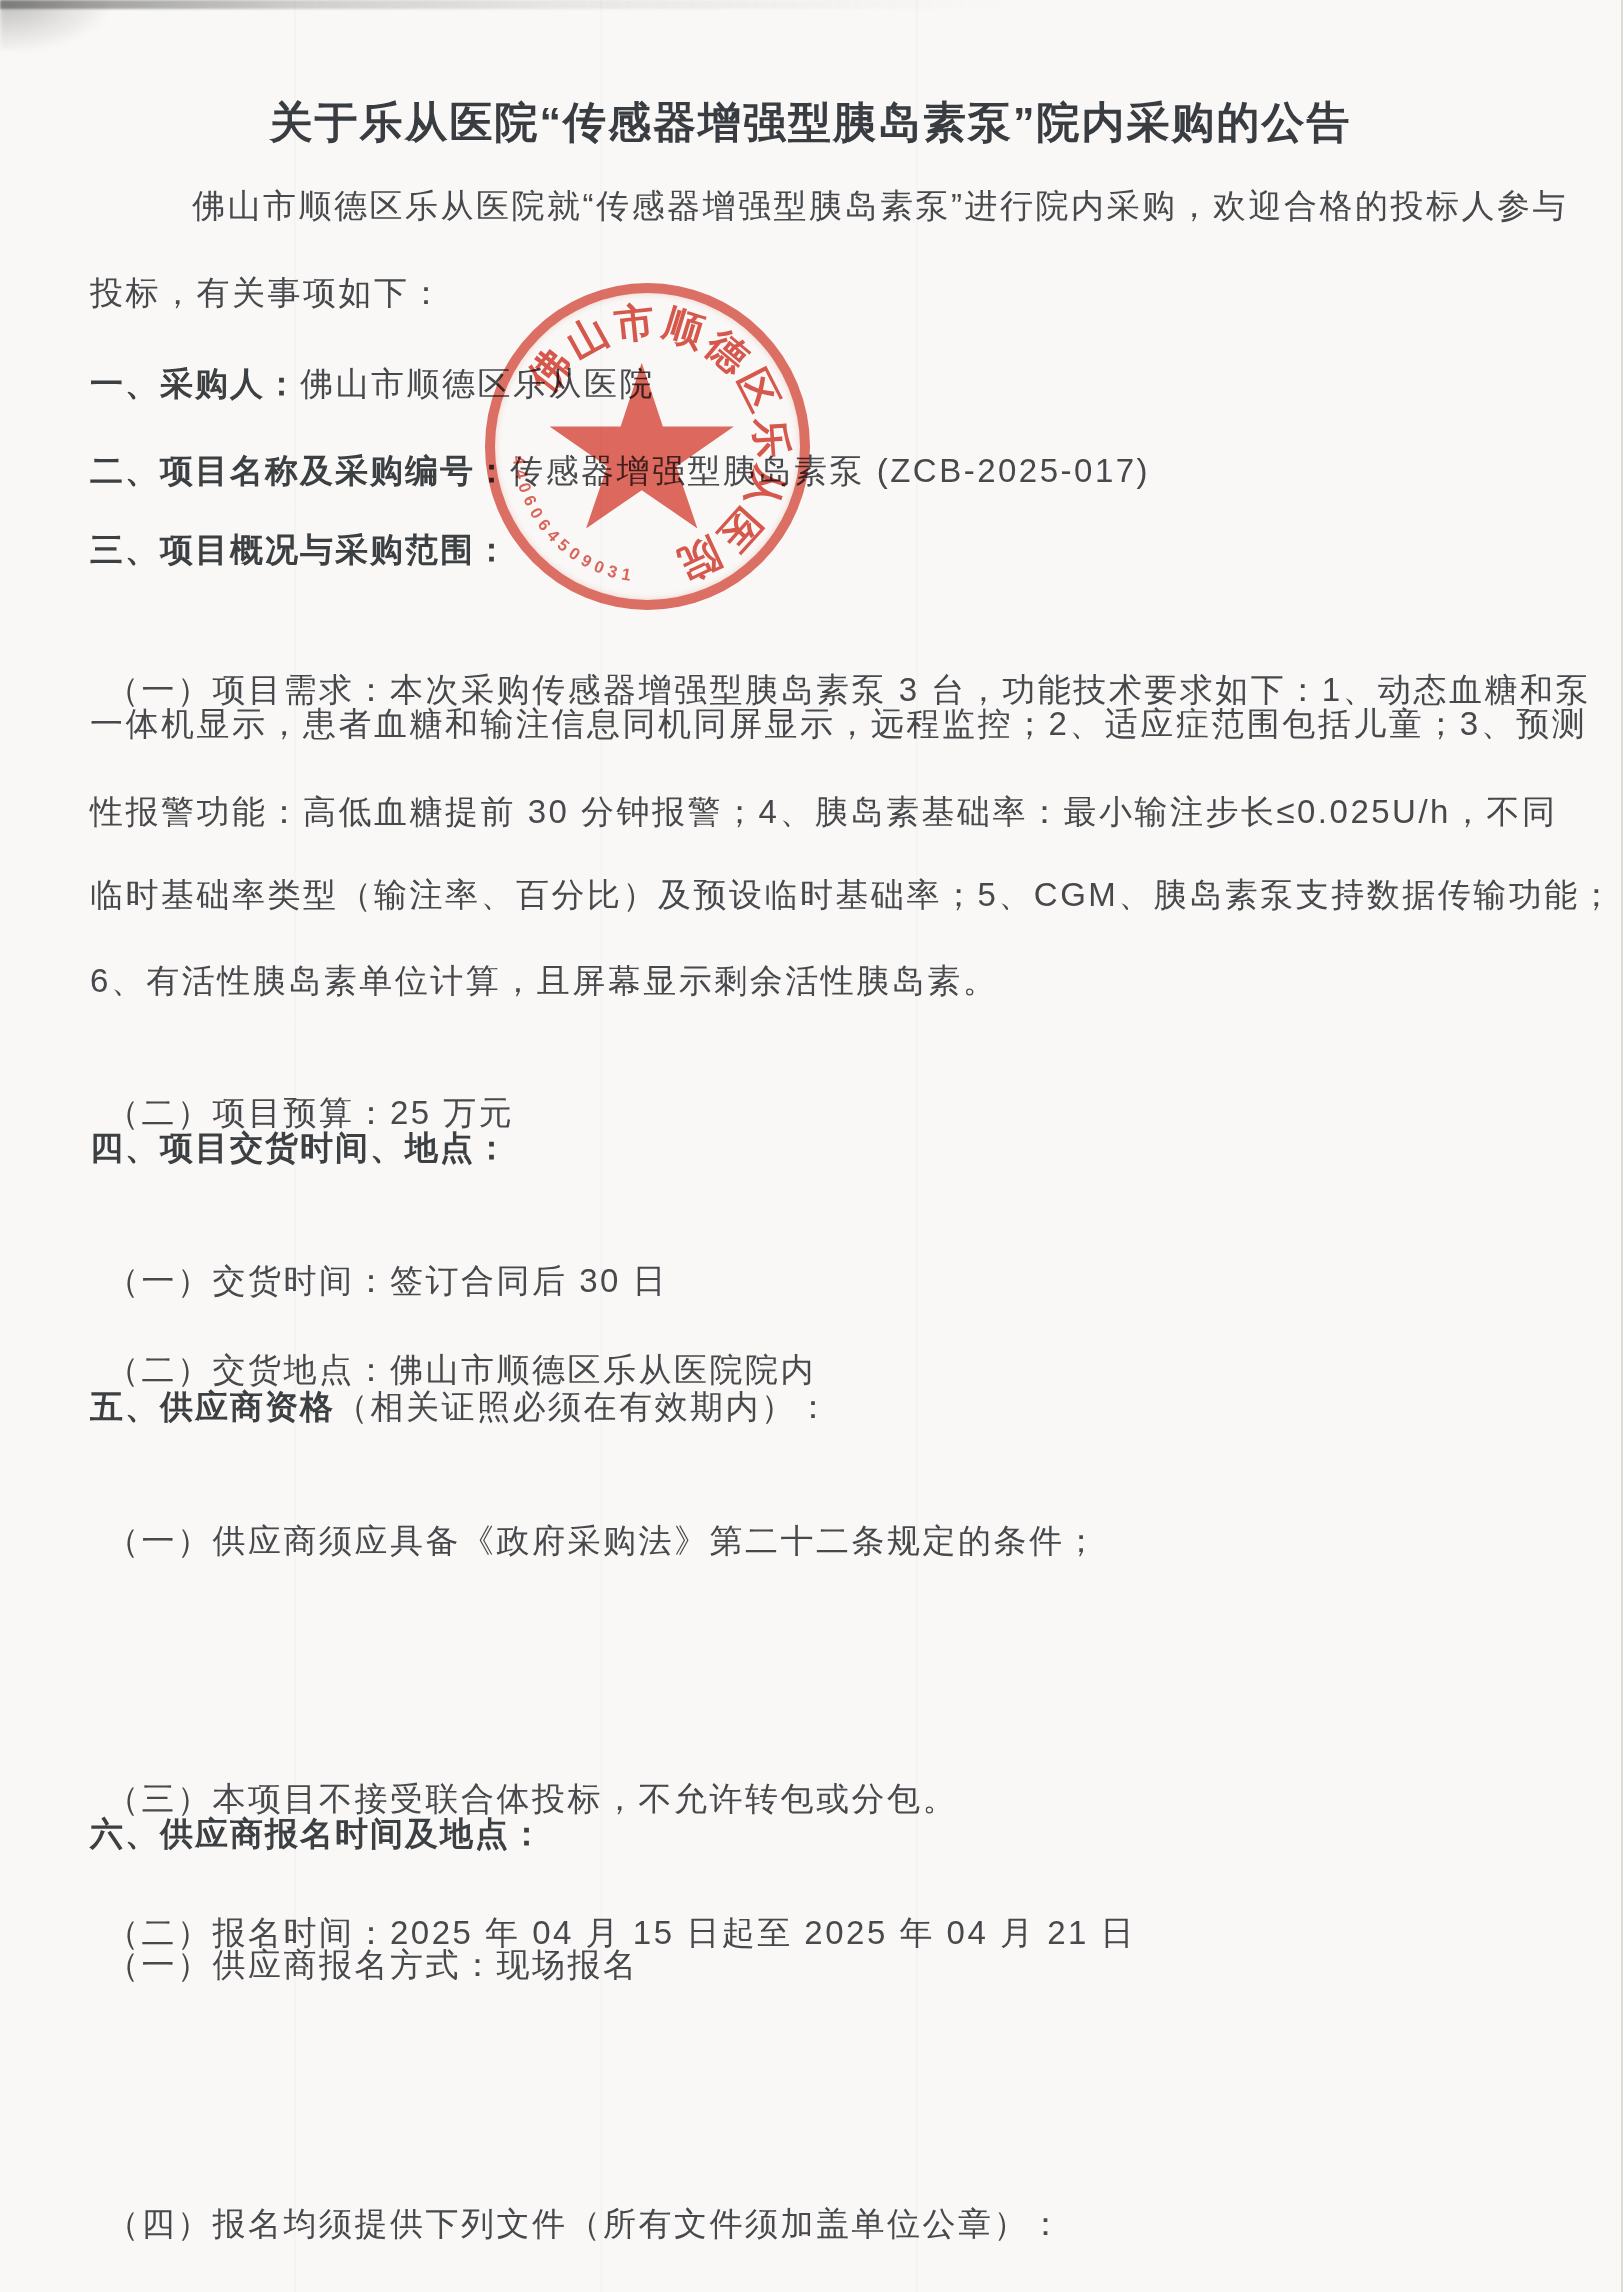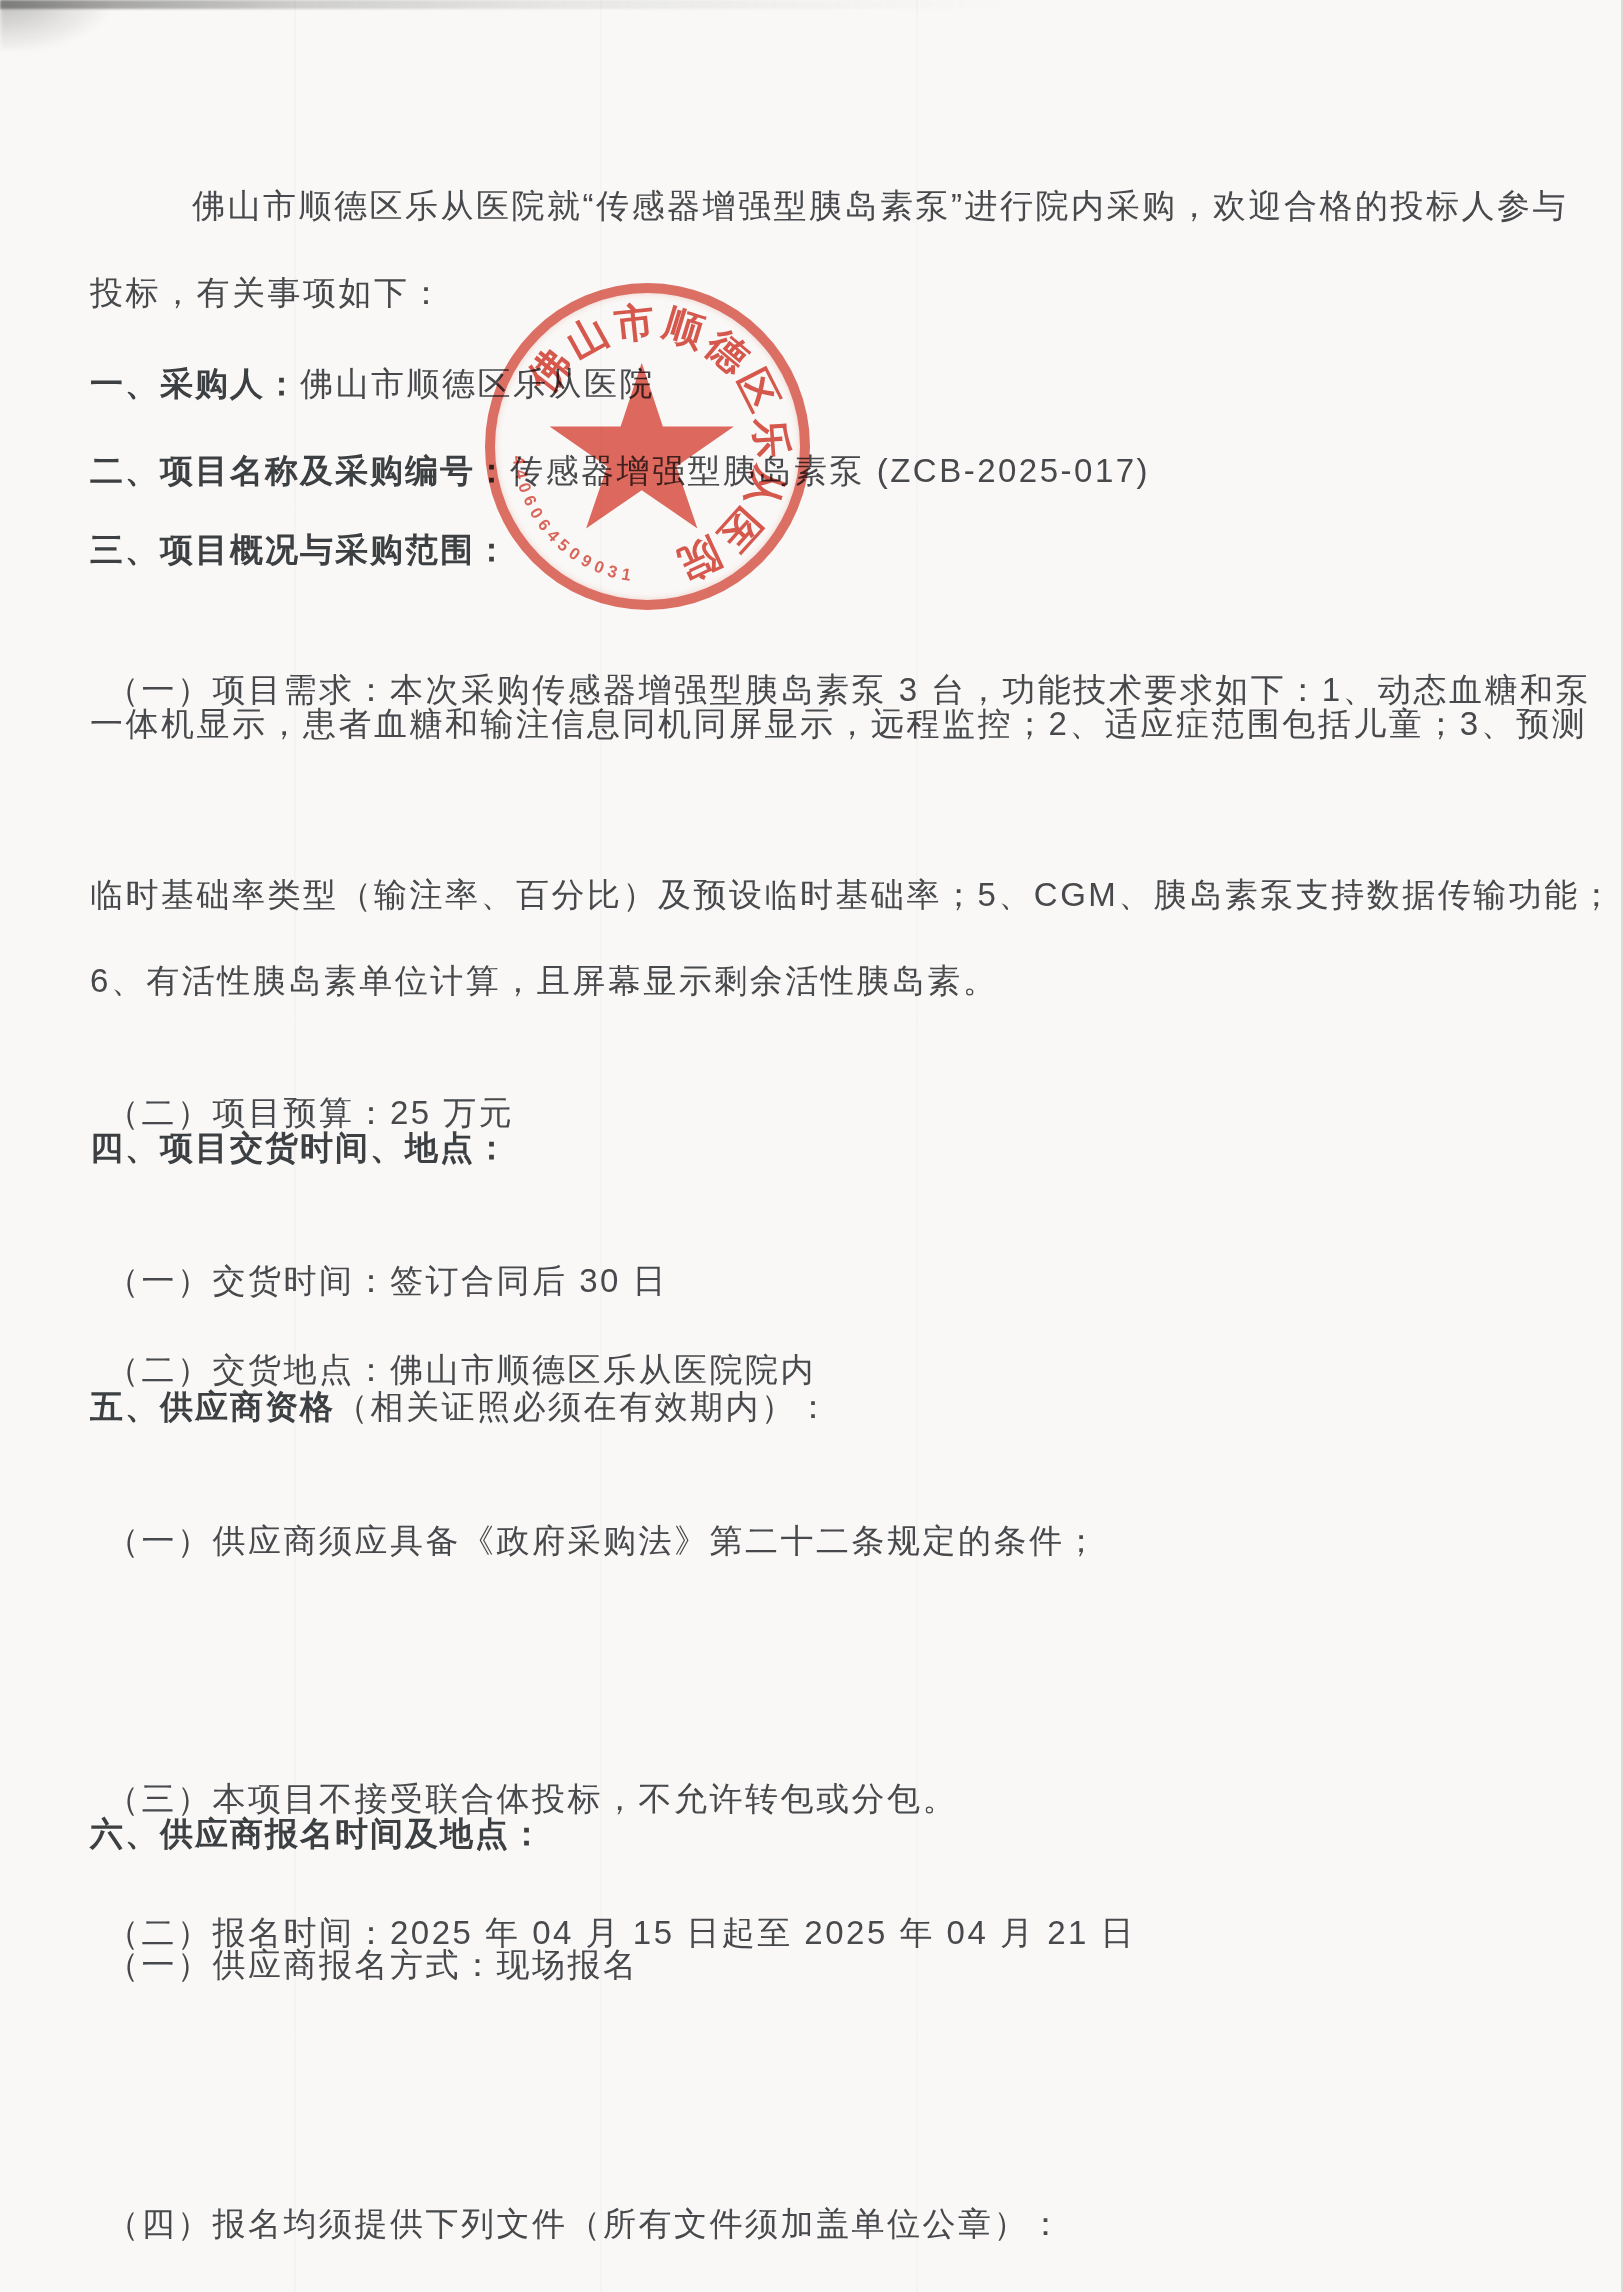--- a/index.html
+++ b/index.html
@@ -88,28 +88,30 @@
   }
 </style>
 </head>
 <body>
 
 <div class="page">
 
   <div class="scan-top"></div>
   <div class="scan-corner"></div>
 
+  <h1 class="doc-title">关于乐从医院“传感器增强型胰岛素泵”院内采购的公告</h1>
 
   <div class="line indent-first" style="top:184px"><span class="b"></span><span>佛山市顺德区乐从医院就“传感器增强型胰岛素泵”进行院内采购，欢迎合格的投标人参与</span></div>
   <div class="line" style="top:271px"><span class="b"></span><span>投标，有关事项如下：</span></div>
   <div class="line" style="top:362px"><span class="b">一、采购人：</span><span>佛山市顺德区乐从医院</span></div>
   <div class="line" style="top:449px"><span class="b">二、项目名称及采购编号：</span><span>传感器增强型胰岛素泵 (ZCB-2025-017)</span></div>
   <div class="line" style="top:528px"><span class="b">三、项目概况与采购范围：</span><span></span></div>
   <div class="line sub" style="top:620px"><span class="b"></span><span>（一）项目需求：本次采购传感器增强型胰岛素泵 3 台，功能技术要求如下：1、动态血糖和泵</span></div>
   <div class="line" style="top:702px"><span class="b"></span><span>一体机显示，患者血糖和输注信息同机同屏显示，远程监控；2、适应症范围包括儿童；3、预测</span></div>
+  <div class="line" style="top:790px"><span class="b"></span><span>性报警功能：高低血糖提前 30 分钟报警；4、胰岛素基础率：最小输注步长≤0.025U/h，不同</span></div>
   <div class="line" style="top:873px"><span class="b"></span><span>临时基础率类型（输注率、百分比）及预设临时基础率；5、CGM、胰岛素泵支持数据传输功能；</span></div>
   <div class="line" style="top:959px"><span class="b"></span><span>6、有活性胰岛素单位计算，且屏幕显示剩余活性胰岛素。</span></div>
   <div class="line sub" style="top:1043px"><span class="b"></span><span>（二）项目预算：25 万元</span></div>
   <div class="line" style="top:1126px"><span class="b">四、项目交货时间、地点：</span><span></span></div>
   <div class="line sub" style="top:1211px"><span class="b"></span><span>（一）交货时间：签订合同后 30 日</span></div>
   <div class="line sub" style="top:1300px"><span class="b"></span><span>（二）交货地点：佛山市顺德区乐从医院院内</span></div>
   <div class="line" style="top:1385px"><span class="b">五、供应商资格</span><span>（相关证照必须在有效期内）：</span></div>
   <div class="line sub" style="top:1471px"><span class="b"></span><span>（一）供应商须应具备《政府采购法》第二十二条规定的条件；</span></div>
   <div class="line" style="top:1812px"><span class="b">六、供应商报名时间及地点：</span><span></span></div>
   <div class="line sub" style="top:1729px"><span class="b"></span><span>（三）本项目不接受联合体投标，不允许转包或分包。</span></div>

